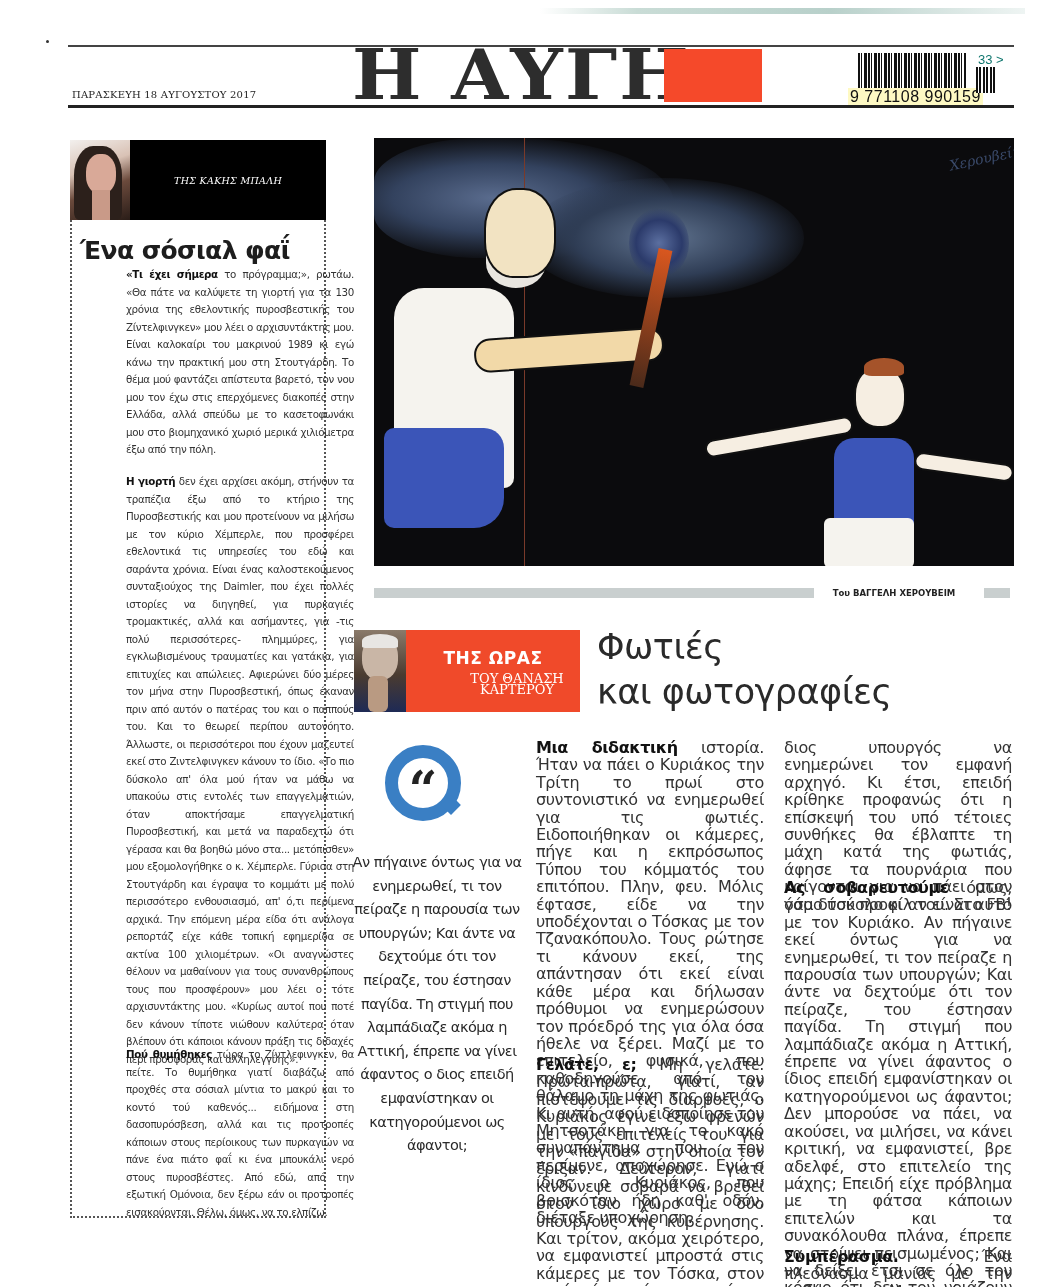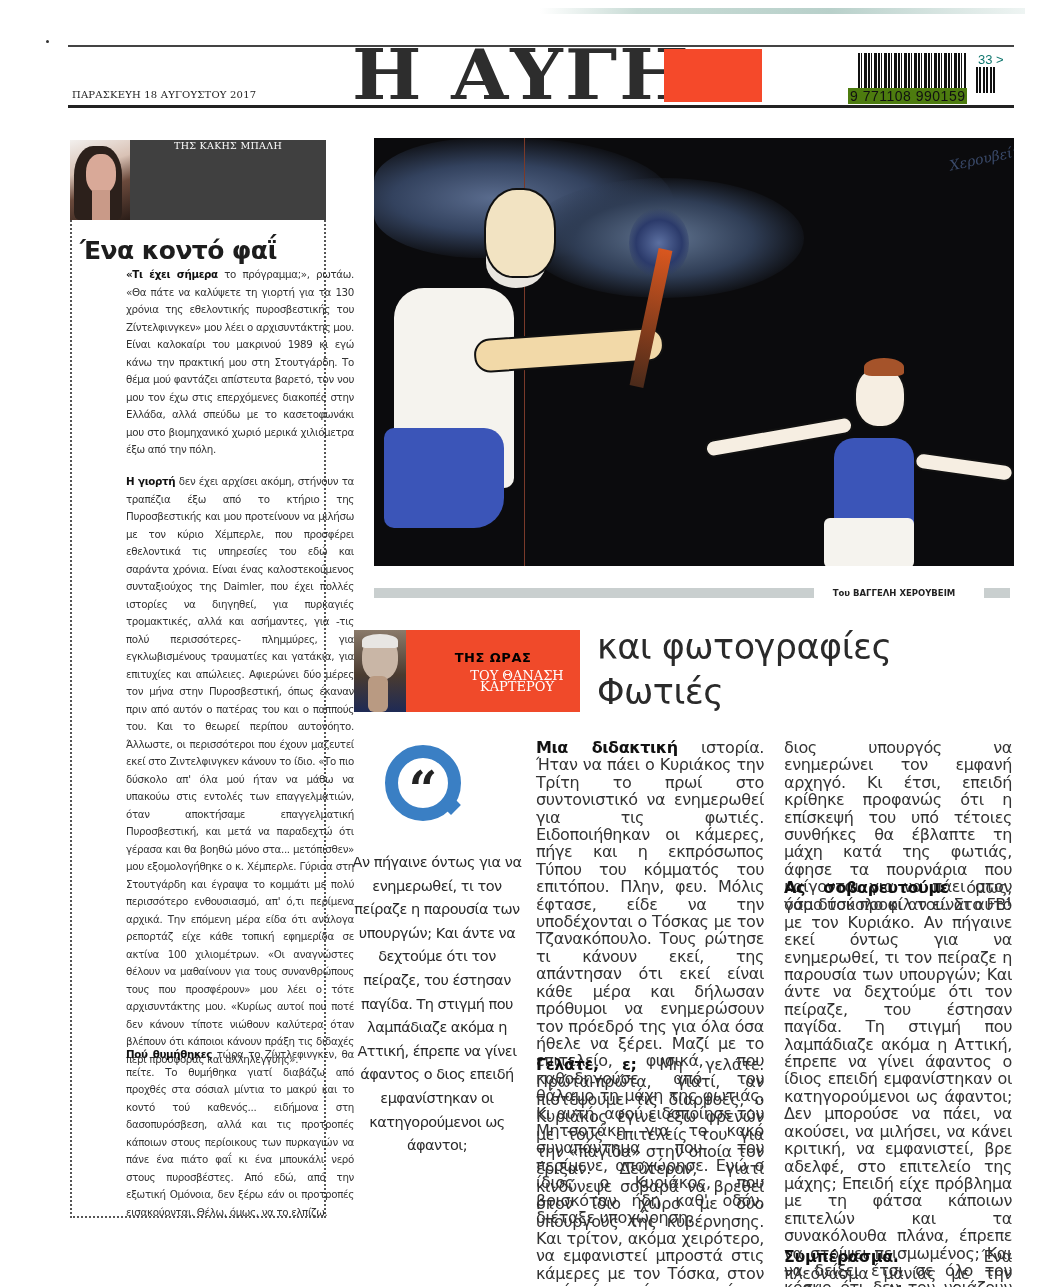--- a/index.html
+++ b/index.html
@@ -11,34 +11,34 @@
 
     
     .mast-top-rule { position: absolute; left: 68px; top: 45px; width: 946px; height: 2px; background: #444; }
     .mast-bottom-rule { position: absolute; left: 68px; top: 105px; width: 946px; height: 3px; background: #222; }
     .mast-date { position: absolute; left: 72px; top: 89px; font-family: "DejaVu Serif", serif; font-size: 10px; letter-spacing: 0.2px; color: #222; }
     .mast-title { position: absolute; left: 352px; top: 40px; font-family: "DejaVu Serif", serif; font-weight: bold;
       font-size: 70px; line-height: 70px; color: #2d2d2d; letter-spacing: 2px; transform: scaleX(1.05); transform-origin: left top; }
     .mast-red { position: absolute; left: 664px; top: 49px; width: 98px; height: 53px; background: #f5492a; }
     .barcode { position: absolute; left: 858px; top: 53px; width: 108px; height: 42px;
       background: repeating-linear-gradient(90deg, #111 0 2px, #fff 2px 3px, #111 3px 4px, #fff 4px 6px, #111 6px 9px, #fff 9px 10px); }
-    .barcode-num { position: absolute; left: 848px; top: 88px; background: #4d7c0f; font-family: "Liberation Sans", sans-serif; font-size: 14px; letter-spacing: 0.5px; color: #111; padding: 0 2px; }
+    .barcode-num { position: absolute; left: 848px; top: 88px; background: #fef9c3; font-family: "Liberation Sans", sans-serif; font-size: 16px; letter-spacing: 0.5px; color: #111; padding: 0 2px; }
     .barcode-small { position: absolute; left: 976px; top: 67px; width: 20px; height: 26px;
       background: repeating-linear-gradient(90deg, #111 0 2px, #fff 2px 3px, #111 3px 5px, #fff 5px 7px); }
     .issue-num { position: absolute; left: 978px; top: 52px; font-family: "Liberation Sans", sans-serif; font-size: 13px; color: #0f766e; }
 
     
     .left-box { position: absolute; left: 70px; top: 140px; width: 256px; height: 1078px;
       border-left: 2px dotted #555; border-right: 2px dotted #555; border-bottom: 2px dotted #555; }
     .left-header { position: absolute; left: 70px; top: 140px; width: 256px; height: 80px; display: flex; }
     .left-photo { width: 60px; height: 80px; background: linear-gradient(160deg, #f3f0ee 0%, #d9c2b5 35%, #6b4a3c 60%, #2a1d18 100%); position: relative; overflow: hidden; }
     .left-photo .hair { position: absolute; left: 4px; top: 6px; width: 48px; height: 74px; border-radius: 40% 40% 10% 10%; background: #2c201b; }
     .left-photo .face { position: absolute; left: 16px; top: 14px; width: 30px; height: 40px; border-radius: 45%; background: #d9a998; }
     .left-photo .neck { position: absolute; left: 22px; top: 50px; width: 18px; height: 30px; background: #c99a88; }
-    .left-banner { flex: 1; background: #404040; display: flex; align-items: flex-start; justify-content: center; }
+    .left-banner { flex: 1; background: #000000; display: flex; align-items: center; justify-content: center; font-style: italic; }
     .left-banner span { font-family: "DejaVu Serif", serif; font-size: 9.5px; color: #fff; letter-spacing: 0.3px; }
     .left-title { position: absolute; left: 80px; top: 236px; font-family: "DejaVu Sans", sans-serif; font-weight: bold; font-size: 25px; color: #1d1d1d; letter-spacing: -0.6px; }
     .left-text { position: absolute; left: 90px; width: 228px; font-family: "DejaVu Sans", sans-serif; font-size: 10.3px; line-height: 17.5px; color: #333; text-align: justify; letter-spacing: -0.35px; margin-left: 36px; }
     .left-text b { color: #111; font-weight: bold; }
     #lp1 { top: 266px; }
     #lp2 { top: 473px; }
     #lp3 { top: 1046px; }
 
     
     .cartoon { position: absolute; left: 374px; top: 138px; width: 640px; height: 428px; background: #0b0b0d; overflow: hidden; }
@@ -67,21 +67,21 @@
     .credit-bar .credit { width: 160px; text-align: center; font-family: "DejaVu Sans", sans-serif; font-weight: bold; font-size: 8.5px; color: #222; white-space: nowrap; }
     .credit-bar .grey2 { width: 26px; height: 10px; background: #c9cfcf; margin-left: 10px; }
 
     
     .oras-header { position: absolute; left: 354px; top: 630px; width: 226px; height: 82px; display: flex; }
     .oras-photo { width: 52px; height: 82px; position: relative; overflow: hidden; background: linear-gradient(180deg, #8a7a6a 0%, #4a3b30 55%, #1e2a55 100%); }
     .oras-photo .head { position: absolute; left: 8px; top: 6px; width: 36px; height: 44px; border-radius: 45%; background: #c9b6a6; }
     .oras-photo .hair { position: absolute; left: 8px; top: 4px; width: 36px; height: 14px; border-radius: 50% 50% 10% 10%; background: #e8e6e3; }
     .oras-photo .hand { position: absolute; left: 14px; top: 46px; width: 20px; height: 36px; background: #b99a82; border-radius: 6px; }
     .oras-banner { flex: 1; background: #f04a2a; display: flex; flex-direction: column; align-items: center; justify-content: center; }
-    .oras-banner .big { font-family: "DejaVu Sans", sans-serif; font-weight: bold; font-size: 13px; color: #000000; letter-spacing: 0.5px; }
+    .oras-banner .big { font-family: "DejaVu Sans", sans-serif; font-weight: bold; font-size: 17px; color: #ffffff; letter-spacing: 0.5px; }
     .oras-banner .small { font-family: "DejaVu Serif", serif; font-size: 13px; color: #fff; text-align: center; line-height: 11px; margin-top: 5px; margin-left: 48px; }
     .oras-title { position: absolute; left: 597px; top: 625px; font-family: "DejaVu Sans", sans-serif; font-weight: normal; font-size: 35px; line-height: 45px; color: #2a2a2a; letter-spacing: -0.5px; }
     .oras-title span { display: block; }
 
     
     .quote-icon { position: absolute; left: 385px; top: 745px; width: 76px; height: 76px; border-radius: 50%; border: 13px solid #3a7fc4; background: #fff; display: flex; align-items: center; justify-content: center; }
     .quote-icon .glyph { font-family: "DejaVu Serif", serif; font-weight: bold; font-size: 50px; line-height: 40px; color: #222; margin-top: 14px; }
     .quote-icon .tail { position: absolute; right: -10px; bottom: -4px; width: 14px; height: 14px; background: #3a7fc4; transform: rotate(45deg); }
     .pull-quote { position: absolute; left: 352px; top: 851px; width: 170px; font-family: "DejaVu Sans", sans-serif; font-weight: normal; font-size: 14.5px; line-height: 23.6px; color: #2a2a2a; text-align: center; letter-spacing: -0.5px; }
 
@@ -118,21 +118,21 @@
   <div class="left-header">
     <div class="left-photo">
       <div class="hair"></div>
         <div class="face"></div>
         <div class="neck"></div>
     </div>
     <div class="left-banner">
       <span>ΤΗΣ ΚΑΚΗΣ ΜΠΑΛΗ</span>
     </div>
   </div>
-  <h2 class="left-title">Ένα κοντό φαΐ</h2>
+  <h2 class="left-title">Ένα σόσιαλ φαΐ</h2>
   <p class="left-text" id="lp1"><b>«Τι έχει σήμερα</b><span> το πρόγραμμα;», ρωτάω. «Θα πάτε να καλύψετε τη γιορτή για τα 130 χρόνια της εθελοντικής πυροσβεστικής του Ζίντελφινγκεν» μου λέει ο αρχισυντάκτης μου. Είναι καλοκαίρι του μακρινού 1989 κι εγώ κάνω την πρακτική μου στη Στουτγάρδη. Το θέμα μού φαντάζει απίστευτα βαρετό, τον νου μου τον έχω στις επερχόμενες διακοπές στην Ελλάδα, αλλά σπεύδω με το κασετοφωνάκι μου στο βιομηχανικό χωριό μερικά χιλιόμετρα έξω από την πόλη.</span></p>
   <p class="left-text" id="lp2"><b>Η γιορτή</b><span> δεν έχει αρχίσει ακόμη, στήνουν τα τραπέζια έξω από το κτήριο της Πυροσβεστικής και μου προτείνουν να μιλήσω με τον κύριο Χέμπερλε, που προσφέρει εθελοντικά τις υπηρεσίες του εδώ και σαράντα χρόνια. Είναι ένας καλοστεκούμενος συνταξιούχος της Daimler, που έχει πολλές ιστορίες να διηγηθεί, για πυρκαγιές τρομακτικές, αλλά και ασήμαντες, για -τις πολύ περισσότερες- πλημμύρες, για εγκλωβισμένους τραυματίες και γατάκια, για επιτυχίες και απώλειες. Αφιερώνει δύο μέρες τον μήνα στην Πυροσβεστική, όπως έκαναν πριν από αυτόν ο πατέρας του και ο παππούς του. Και το θεωρεί περίπου αυτονόητο. Άλλωστε, οι περισσότεροι που έχουν μαζευτεί εκεί στο Ζιντελφινγκεν κάνουν το ίδιο. «Το πιο δύσκολο απ' όλα μού ήταν να μάθω να υπακούω στις εντολές των επαγγελματιών, όταν αποκτήσαμε επαγγελματική Πυροσβεστική, και μετά να παραδεχτώ ότι γέρασα και θα βοηθώ μόνο στα... μετόπισθεν» μου εξομολογήθηκε ο κ. Χέμπερλε. Γύρισα στη Στουτγάρδη και έγραψα το κομμάτι με πολύ περισσότερο ενθουσιασμό, απ' ό,τι περίμενα αρχικά. Την επόμενη μέρα είδα ότι ανάλογα ρεπορτάζ είχε κάθε τοπική εφημερίδα σε ακτίνα 100 χιλιομέτρων. «Οι αναγνώστες θέλουν να μαθαίνουν για τους συνανθρώπους τους που προσφέρουν» μου λέει ο τότε αρχισυντάκτης μου. «Κυρίως αυτοί που ποτέ δεν κάνουν τίποτε νιώθουν καλύτερα όταν βλέπουν ότι κάποιοι κάνουν πράξη τις διδαχές περί προσφοράς και αλληλεγγύης».</span></p>
   <p class="left-text" id="lp3"><b>Πού θυμήθηκες</b><span> τώρα το Ζίντλεφινγκεν, θα πείτε. Το θυμήθηκα γιατί διαβάζω από προχθές στα σόσιαλ μίντια το μακρύ και το κοντό τού καθενός... ειδήμονα στη δασοπυρόσβεση, αλλά και τις προτροπές κάποιων στους περίοικους των πυρκαγιών να πάνε ένα πιάτο φαΐ κι ένα μπουκάλι νερό στους πυροσβέστες. Από εδώ, από την εξωτική Ομόνοια, δεν ξέρω εάν οι προτροπές εισακούονται. Θέλω, όμως, να το ελπίζω.</span></p>
 </section>
 
 <figure class="cartoon">
   <div class="sky"></div>
   <div class="sky2"></div>
   <div class="fold-line"></div>
   <div class="old-man-body"></div>
@@ -165,22 +165,22 @@
     </div>
     <div class="oras-banner">
       <div class="big">ΤΗΣ ΩΡΑΣ</div>
       <div class="small">
         <div>ΤΟΥ ΘΑΝΑΣΗ</div>
         <div>ΚΑΡΤΕΡΟΥ</div>
       </div>
     </div>
   </div>
   <h1 class="oras-title">
+    <span>Φωτιές</span>
     <span>και φωτογραφίες</span>
-    <span>Φωτιές</span>
   </h1>
 
   <div class="quote-icon">
     <div class="glyph">“</div>
     <div class="tail"></div>
   </div>
   <blockquote class="pull-quote">Αν πήγαινε όντως για να ενημερωθεί, τι τον πείραζε η παρουσία των υπουργών; Και άντε να δεχτούμε ότι τον πείραζε, του έστησαν παγίδα. Τη στιγμή που λαμπάδιαζε ακόμα η Αττική, έπρεπε να γίνει άφαντος ο διος επειδή εμφανίστηκαν οι κατηγορούμενοι ως άφαντοι;</blockquote>
 
   <p class="col-text" id="c1p1"><b>Μια διδακτική</b><span> ιστορία. Ήταν να πάει ο Κυριάκος την Τρίτη το πρωί στο συντονιστικό να ενημερωθεί για τις φωτιές. Ειδοποιήθηκαν οι κάμερες, πήγε και η εκπρόσωπος Τύπου του κόμματός του επιτόπου. Πλην, φευ. Μόλις έφτασε, είδε να την υποδέχονται ο Τόσκας με τον Τζανακόπουλο. Τους ρώτησε τι κάνουν εκεί, της απάντησαν ότι εκεί είναι κάθε μέρα και δήλωσαν πρόθυμοι να ενημερώσουν τον πρόεδρό της για όλα όσα ήθελε να ξέρει. Μαζί με το επιτελείο, φυσικά, που καθοδηγούσε από τον θάλαμο τη μάχη της φωτιάς. Κι αυτή, αφού ειδοποίησε τον Μητσοτάκη για το κακό συναπάντημα που τον περίμενε, αποχώρησε. Ενώ ο ίδιος ο Κυριάκος, που βρισκόταν ήδη καθ' οδόν, διέταξε υποχώρηση.</span></p>
   <p class="col-text" id="c1p2"><b>Γελάτε, ε;</b><span> Μη γελάτε. Πρώτα-πρώτα, γιατί, αν πιστέψουμε τις διαρροές, ο Κυριάκος έγινε έξω φρενών με τους επιτελείς του για την «παγίδα» στην οποία τον έριξαν. Δεύτερον, γιατί κινδύνεψε σοβαρά να βρεθεί στον ίδιο χώρο με δύο υπουργούς της κυβέρνησης. Και τρίτον, ακόμα χειρότερο, να εμφανιστεί μπροστά στις κάμερες με τον Τόσκα, στον οποίο έχει σύρει το κόμμα του τα εξ αμάξης τις τελευταίες μέρες. Θα εμφανιζόταν ο «άφαντος» αρμό-</span></p>

